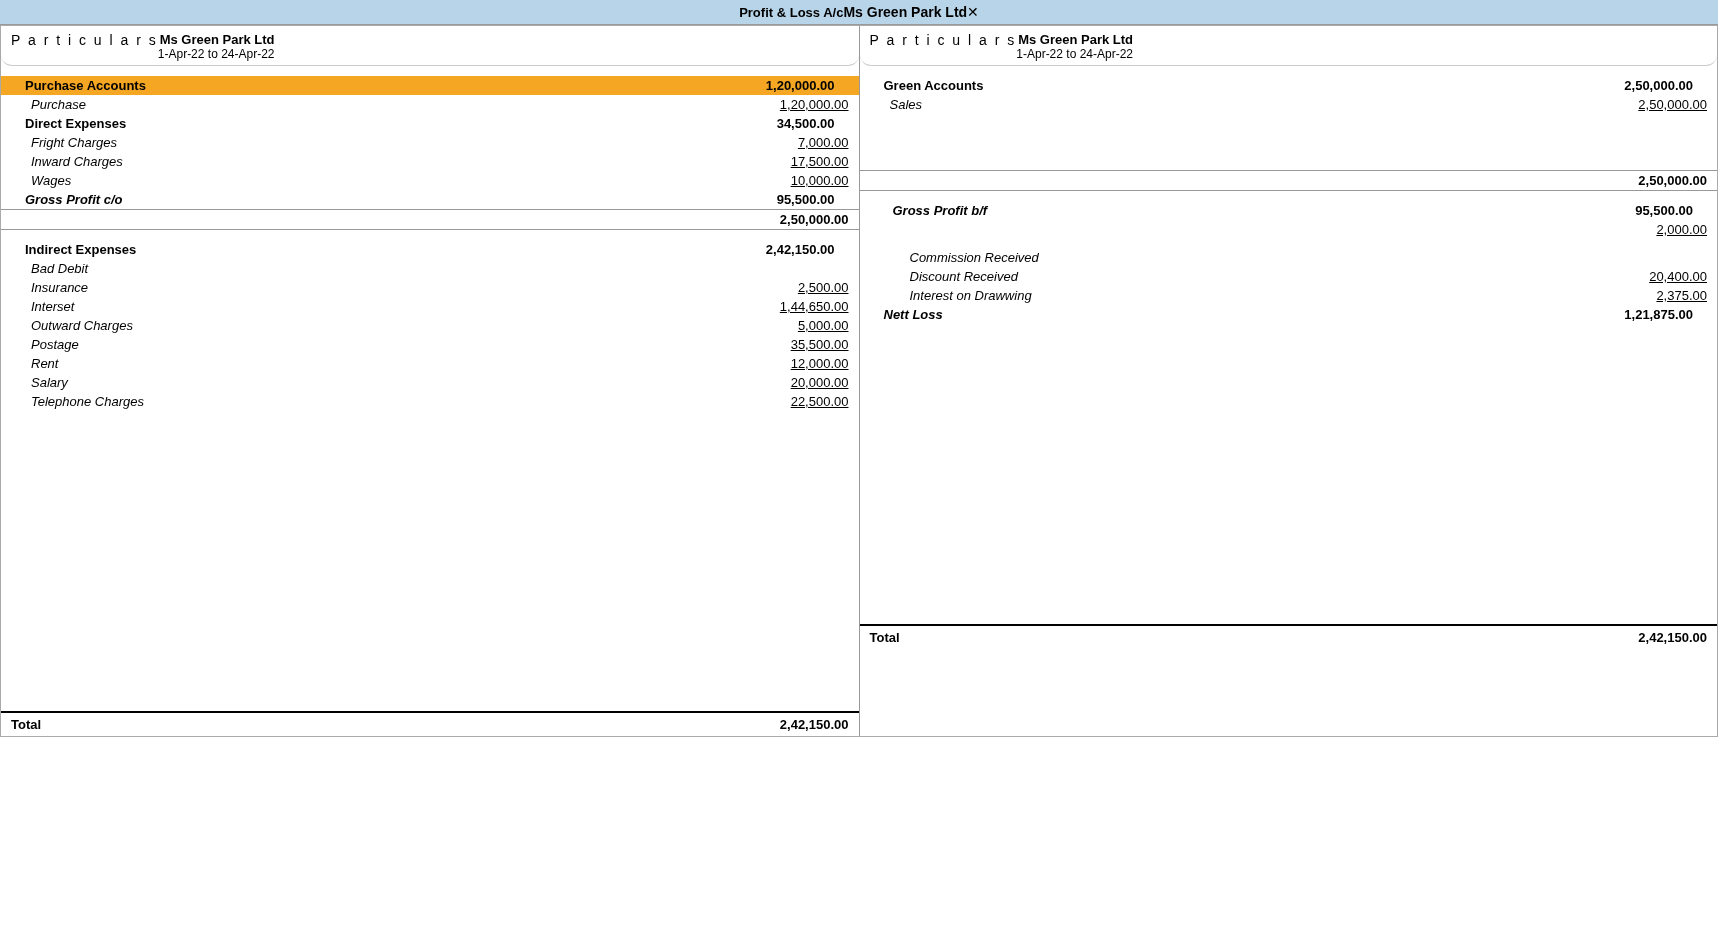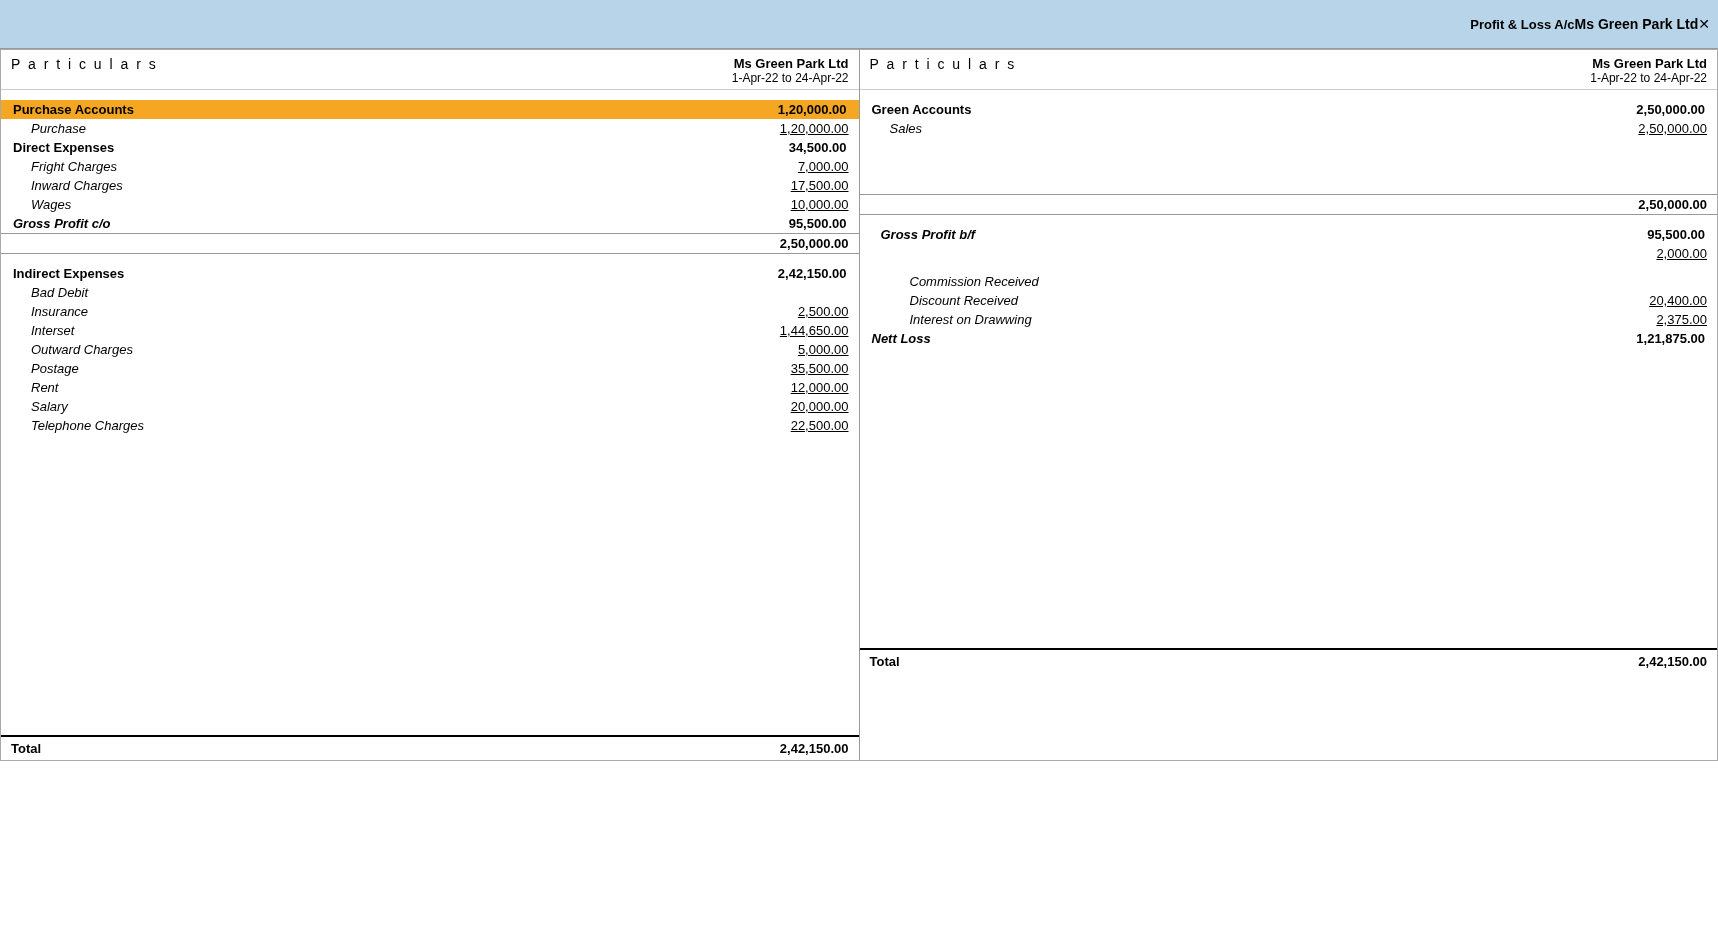--- a/index.html
+++ b/index.html
@@ -2,22 +2,22 @@
 <html><head>
   <meta charset="utf-8">
   <style>
     * { margin: 0; padding: 0; box-sizing: border-box; }
     body { font-family: Arial, sans-serif; font-size: 13px; background: #fff; width: 1718px; }
 
     .title-bar {
       background: #b8d4e8;
       display: flex;
       align-items: center;
-      justify-content: flex-end;
-      padding: 16px 8px;
+      justify-content: center;
+      padding: 4px 8px;
       border-bottom: 1px solid #999;
     }
 
     .main-container {
       display: flex;
       width: 100%;
       border: 1px solid #aaa;
     }
 
     .left-panel, .right-panel {
@@ -25,41 +25,41 @@
       padding: 0;
     }
 
     .divider {
       width: 1px;
       background: #999;
     }
 
     .panel-header {
       display: flex;
-      justify-content: space-between;
       padding: 6px 10px 4px 10px;
       border-bottom: 1px solid #ccc;
+      border-radius: 11px;
     }
 
     .panel-header-particulars {
       font-size: 14px;
       letter-spacing: 2px;
     }
 
     .panel-header-right {
       text-align: right;
       font-size: 12px;
     }
 
     .panel-header-company { font-weight: bold; font-size: 13px; }
 
     .section-row {
       display: flex;
       justify-content: space-between;
-      padding: 2px 12px;
+      padding: 2px 24px;
       align-items: center;
       gap: 36px;
     }
 
     .section-row.highlight {
       background: #f5a623;
       font-weight: bold;
     }
 
     .section-heading {

